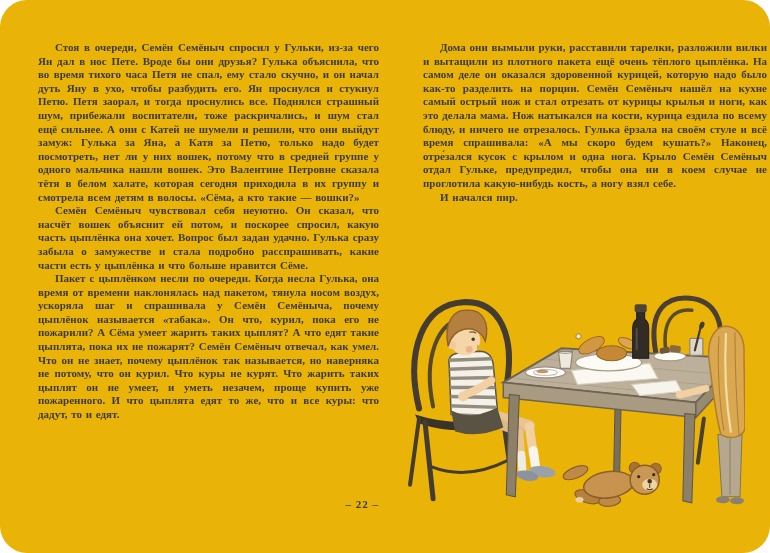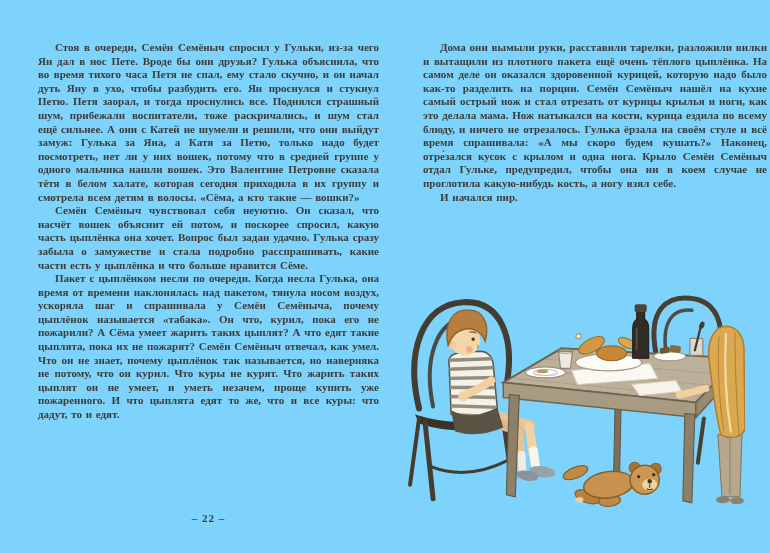--- a/index.html
+++ b/index.html
@@ -7,45 +7,46 @@
     padding: 0;
     width: 770px;
     height: 553px;
     background: #ffffff;
     overflow: hidden;
   }
   .spread {
     position: relative;
     width: 770px;
     height: 553px;
-    background: #7dd3fc;
+    background: #eab308;
     font-family: "Liberation Serif", "DejaVu Serif", serif;
+    border-radius: 27px;
   }
   .page-col {
     position: absolute;
     top: 41px;
     font-size: 11px;
     line-height: 13.6px;
     font-weight: 700;
     color: #3d3b38;
     text-align: justify;
     word-spacing: 1px;
   }
   .page-col p {
     margin: 0;
     text-indent: 17px;
   }
   .page-left  { left: 38px;  width: 341px; }
   .page-right { left: 401px; width: 344px; margin-left: 22px; }
   .page-number {
     position: absolute;
     left: 38px;
-    top: 512px;
+    top: 498px;
     width: 341px;
-    text-align: center;
+    text-align: right;
     font-size: 11px;
     font-weight: 700;
     color: #3d3b38;
     letter-spacing: 1px;
   }
   .illustration {
     position: absolute;
     left: 403px;
     top: 288px;
     width: 342px;

